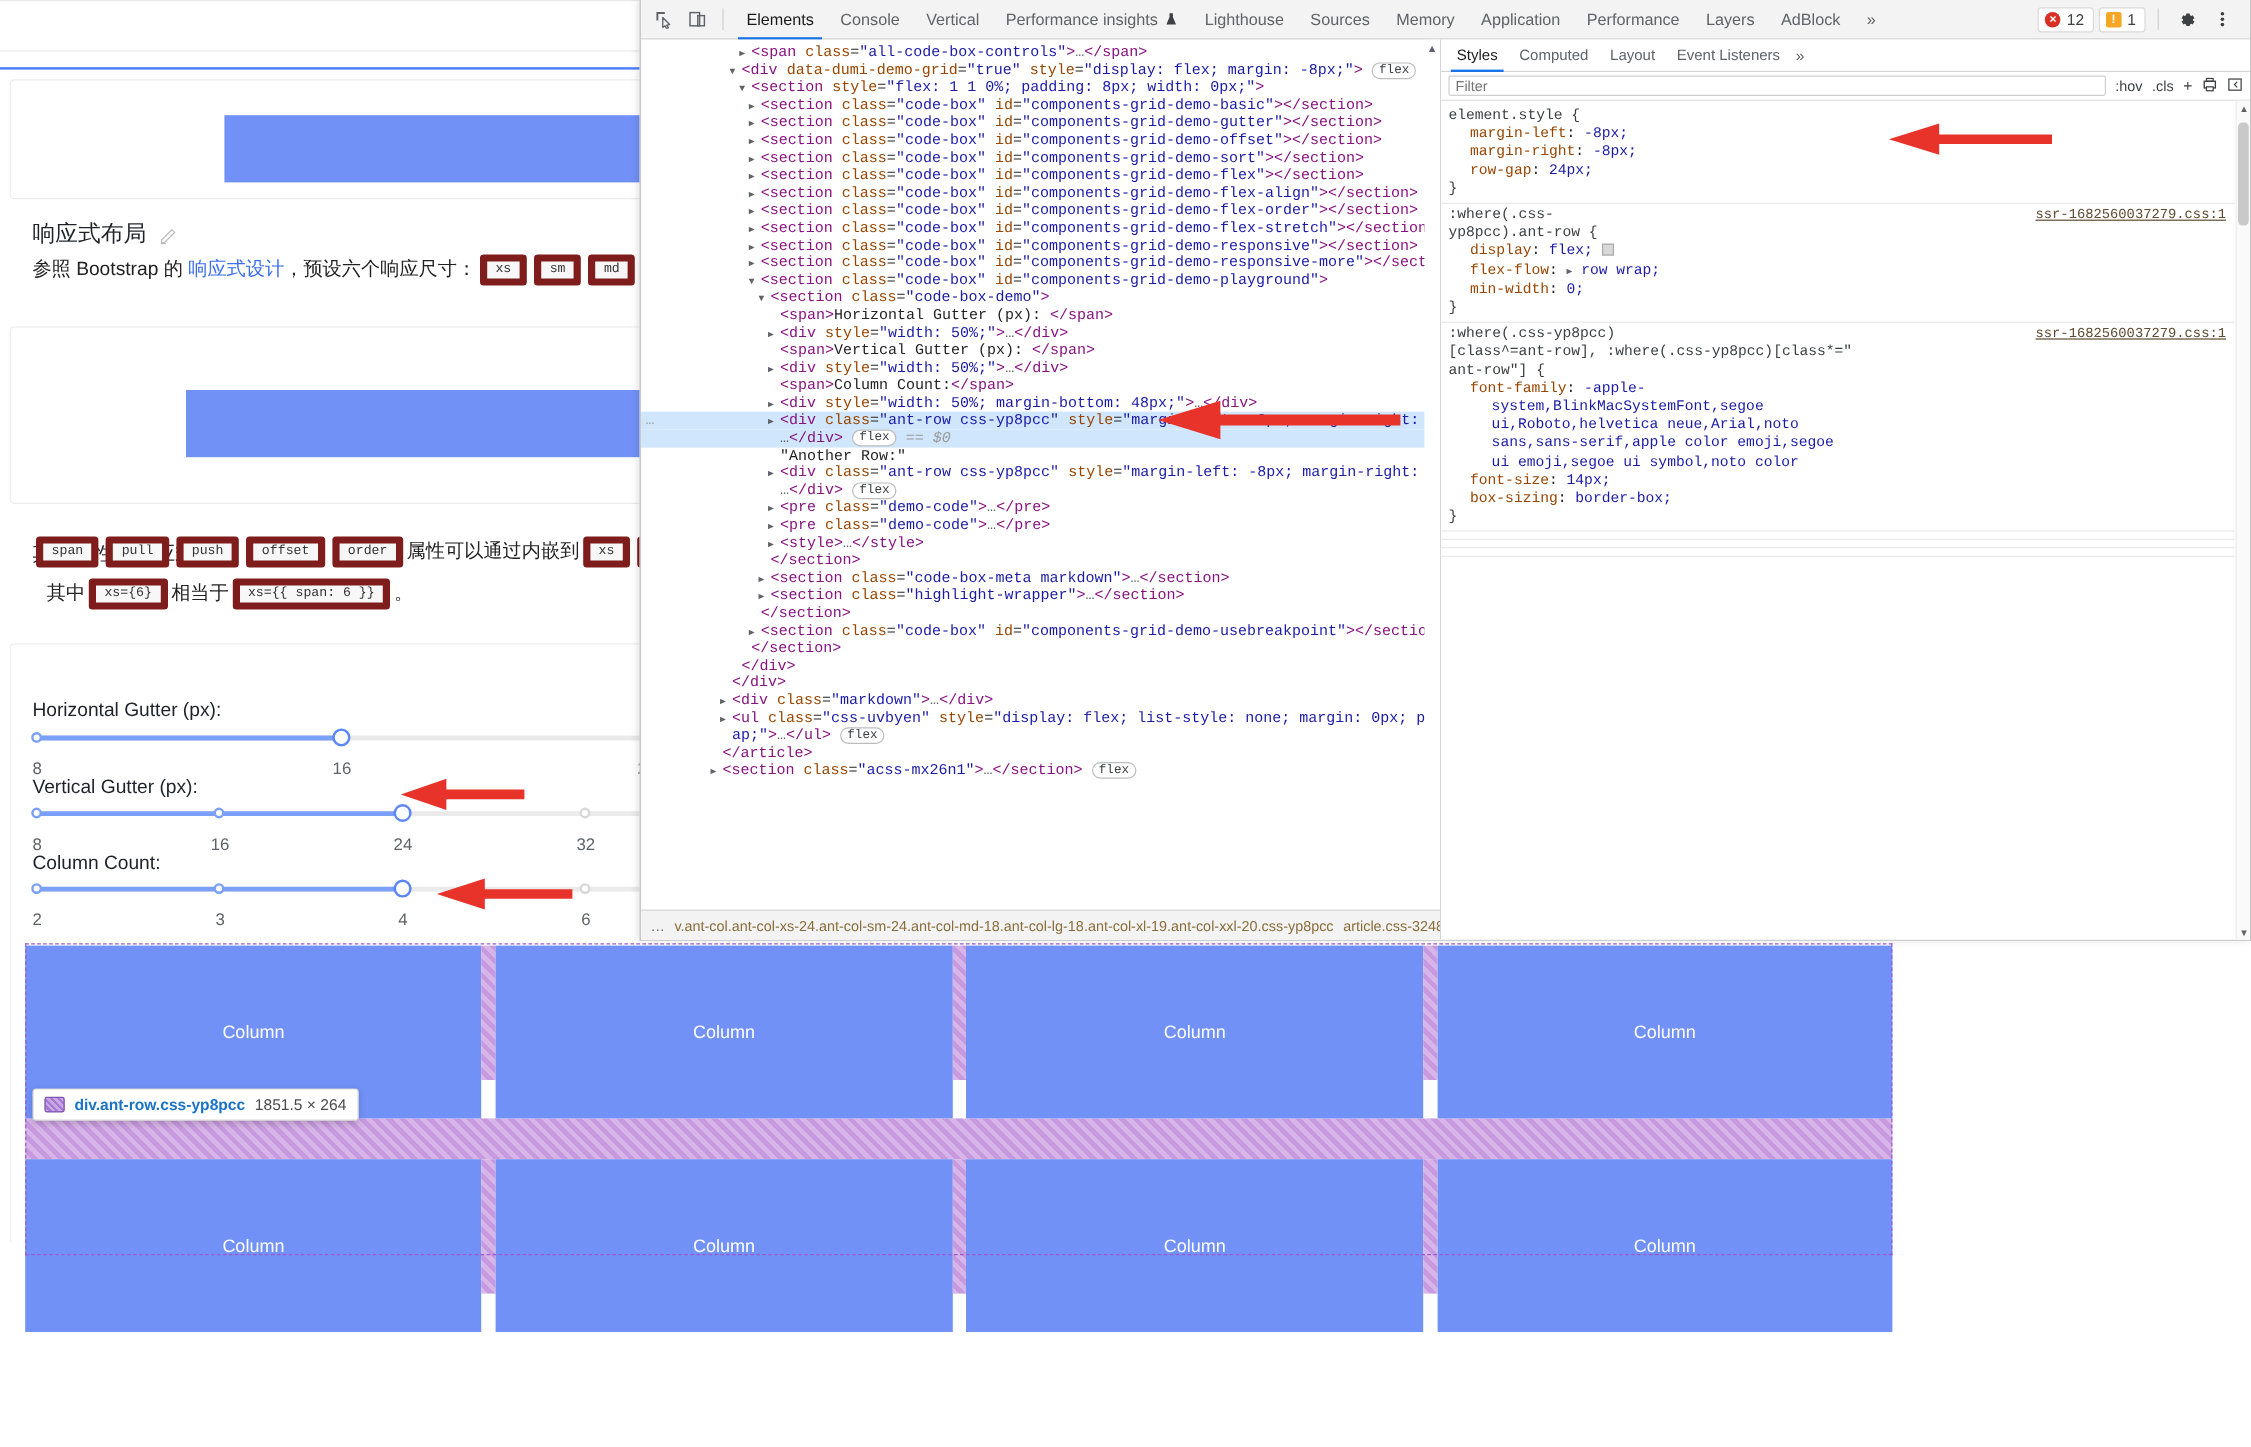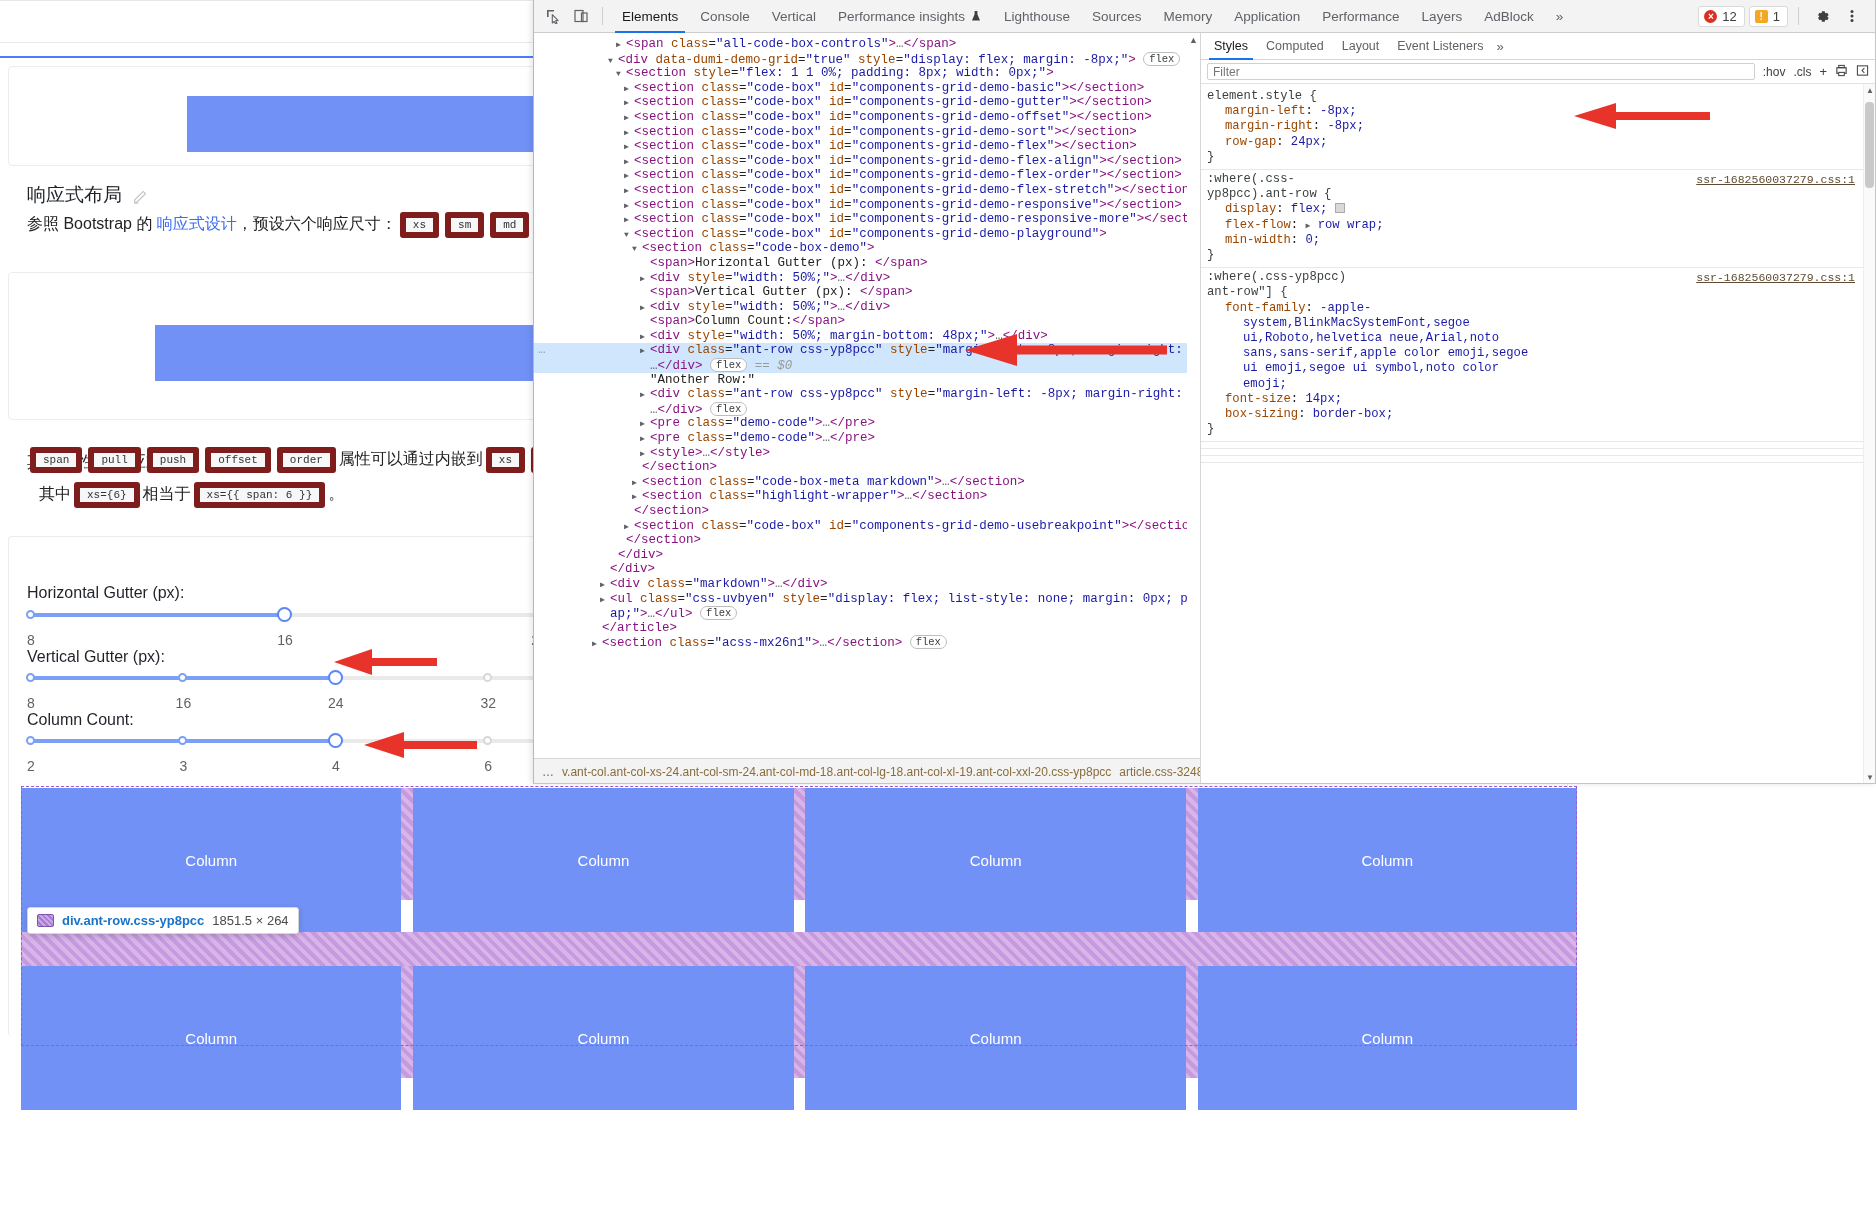--- a/index.html
+++ b/index.html
@@ -469,27 +469,27 @@
             <div class="sel-line" data-name="css-selector" data-interactable="true">:where(.css-</div>
             <div class="sel-line" data-name="css-selector" data-interactable="true">yp8pcc).ant-row {</div>
             <div class="indent1 " data-name="css-declaration" data-interactable="true"><span class="propname">display</span>: <span class="val">flex;</span> <span class="gridicon" data-name="grid-badge-icon" data-interactable="true"></span></div>
             <div class="indent1 " data-name="css-declaration" data-interactable="true"><span class="propname">flex-flow</span>: <span class="triangle-inline">▶</span> <span class="val">row wrap;</span></div>
             <div class="indent1 " data-name="css-declaration" data-interactable="true"><span class="propname">min-width</span>: <span class="val">0;</span></div>
             <div class="sel-line" data-name="css-rule-close" data-interactable="false">}</div>
           </div>
           <div class="rule" data-name="css-rule" data-interactable="true">
             <span class="srcfile" data-name="css-rule-source" data-interactable="true">ssr-1682560037279.css:1</span>
             <div class="sel-line" data-name="css-selector" data-interactable="true">:where(.css-yp8pcc)</div>
+            <div class="sel-line" data-name="css-selector" data-interactable="true">[class^=ant-row], :where(.css-yp8pcc)[class*="</div>
             <div class="sel-line" data-name="css-selector" data-interactable="true">ant-row"] {</div>
             <div class="indent1 " data-name="css-declaration" data-interactable="true"><span class="propname">font-family</span>: <span class="val">-apple-</span></div>
             <div class="indent2 " data-name="css-declaration" data-interactable="true"><span class="val">system,BlinkMacSystemFont,segoe</span></div>
             <div class="indent2 " data-name="css-declaration" data-interactable="true"><span class="val">ui,Roboto,helvetica neue,Arial,noto</span></div>
             <div class="indent2 " data-name="css-declaration" data-interactable="true"><span class="val">sans,sans-serif,apple color emoji,segoe</span></div>
             <div class="indent2 " data-name="css-declaration" data-interactable="true"><span class="val">ui emoji,segoe ui symbol,noto color</span></div>
-            <div class="indent2 " data-name="css-declaration" data-interactable="true"><span class="val">emoji;</span></div>
             <div class="indent1 " data-name="css-declaration" data-interactable="true"><span class="propname">font-size</span>: <span class="val">14px;</span></div>
             <div class="indent1 " data-name="css-declaration" data-interactable="true"><span class="propname">box-sizing</span>: <span class="val">border-box;</span></div>
             <div class="sel-line" data-name="css-rule-close" data-interactable="false">}</div>
           </div>
           <div class="rule" data-name="css-rule" data-interactable="true">
             <span class="srcfile tag" data-name="css-rule-source" data-interactable="true">
               <style></span><div class="sel-line" data-name="css-selector" data-interactable="true">:where(.css-yp8pcc).ant-row {</div><div class="indent1 strike" data-name="css-declaration" data-interactable="true"><span class="propname">display</span>: <span class="val">flex;</span> <span class="gridicon" data-name="grid-badge-icon" data-interactable="true"></span></div><div class="indent1 strike" data-name="css-declaration" data-interactable="true"><span class="propname">flex-flow</span>: <span class="triangle-inline">▶</span> <span class="val">row wrap;</span></div><div class="indent1 strike" data-name="css-declaration" data-interactable="true"><span class="propname">min-width</span>: <span class="val">0;</span></div><div class="sel-line" data-name="css-rule-close" data-interactable="false">}</div></style>
             </span>
           </div>
           <div class="rule" data-name="css-rule" data-interactable="true">

